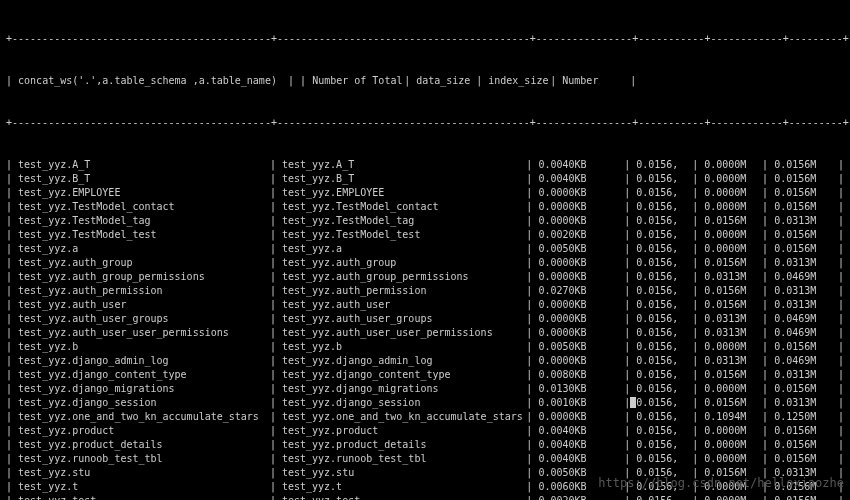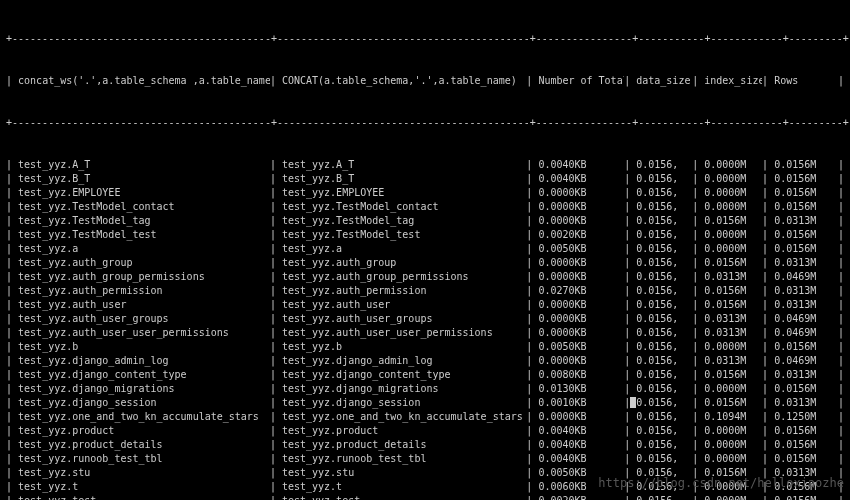--- a/index.html
+++ b/index.html
@@ -17,25 +17,25 @@
   .cursor{background:#ccc;color:#000}
   .wm{position:absolute;right:6px;bottom:8px;color:#555;font-size:12px}
 </style>
 </head>
 <body>
 
 <div class="term">
   <div class="sep">+-------------------------------------------+------------------------------------------+----------------+-----------+------------+---------+</div>
   <div class="row">
     <span class="pipe">| </span><span class="cell c1">concat_ws('.',a.table_schema ,a.table_name)</span>
-    <span class="pipe">| </span><span class="cell c2">CONCAT(a.table_schema,'.',a.table_name)</span>
+    <span class="pipe">| </span>
     <span class="pipe">| </span><span class="cell c3">Number of Total</span>
     <span class="pipe">| </span><span class="cell c4">data_size</span>
     <span class="pipe">| </span><span class="cell c5">index_size</span>
-    <span class="pipe">| </span><span class="cell c6">Rows</span>
+    <span class="pipe">| </span><span class="cell c6">Number</span>
     <span class="pipe"> |</span>
   </div>
   <div class="sep">+-------------------------------------------+------------------------------------------+----------------+-----------+------------+---------+</div>
   <div id="rows"><div class="row"><span class="pipe">| </span><span class="cell c1">test_yyz.A_T</span><span class="pipe">| </span><span class="cell c2">test_yyz.A_T</span><span class="pipe">| </span><span class="cell c3">0.0040KB</span><span class="pipe">| </span><span class="cell c4">0.0156,</span><span class="pipe">| </span><span class="cell c5">0.0000M</span><span class="pipe">| </span><span class="cell c6">0.0156M</span><span class="pipe"> |</span></div><div class="row"><span class="pipe">| </span><span class="cell c1">test_yyz.B_T</span><span class="pipe">| </span><span class="cell c2">test_yyz.B_T</span><span class="pipe">| </span><span class="cell c3">0.0040KB</span><span class="pipe">| </span><span class="cell c4">0.0156,</span><span class="pipe">| </span><span class="cell c5">0.0000M</span><span class="pipe">| </span><span class="cell c6">0.0156M</span><span class="pipe"> |</span></div><div class="row"><span class="pipe">| </span><span class="cell c1">test_yyz.EMPLOYEE</span><span class="pipe">| </span><span class="cell c2">test_yyz.EMPLOYEE</span><span class="pipe">| </span><span class="cell c3">0.0000KB</span><span class="pipe">| </span><span class="cell c4">0.0156,</span><span class="pipe">| </span><span class="cell c5">0.0000M</span><span class="pipe">| </span><span class="cell c6">0.0156M</span><span class="pipe"> |</span></div><div class="row"><span class="pipe">| </span><span class="cell c1">test_yyz.TestModel_contact</span><span class="pipe">| </span><span class="cell c2">test_yyz.TestModel_contact</span><span class="pipe">| </span><span class="cell c3">0.0000KB</span><span class="pipe">| </span><span class="cell c4">0.0156,</span><span class="pipe">| </span><span class="cell c5">0.0000M</span><span class="pipe">| </span><span class="cell c6">0.0156M</span><span class="pipe"> |</span></div><div class="row"><span class="pipe">| </span><span class="cell c1">test_yyz.TestModel_tag</span><span class="pipe">| </span><span class="cell c2">test_yyz.TestModel_tag</span><span class="pipe">| </span><span class="cell c3">0.0000KB</span><span class="pipe">| </span><span class="cell c4">0.0156,</span><span class="pipe">| </span><span class="cell c5">0.0156M</span><span class="pipe">| </span><span class="cell c6">0.0313M</span><span class="pipe"> |</span></div><div class="row"><span class="pipe">| </span><span class="cell c1">test_yyz.TestModel_test</span><span class="pipe">| </span><span class="cell c2">test_yyz.TestModel_test</span><span class="pipe">| </span><span class="cell c3">0.0020KB</span><span class="pipe">| </span><span class="cell c4">0.0156,</span><span class="pipe">| </span><span class="cell c5">0.0000M</span><span class="pipe">| </span><span class="cell c6">0.0156M</span><span class="pipe"> |</span></div><div class="row"><span class="pipe">| </span><span class="cell c1">test_yyz.a</span><span class="pipe">| </span><span class="cell c2">test_yyz.a</span><span class="pipe">| </span><span class="cell c3">0.0050KB</span><span class="pipe">| </span><span class="cell c4">0.0156,</span><span class="pipe">| </span><span class="cell c5">0.0000M</span><span class="pipe">| </span><span class="cell c6">0.0156M</span><span class="pipe"> |</span></div><div class="row"><span class="pipe">| </span><span class="cell c1">test_yyz.auth_group</span><span class="pipe">| </span><span class="cell c2">test_yyz.auth_group</span><span class="pipe">| </span><span class="cell c3">0.0000KB</span><span class="pipe">| </span><span class="cell c4">0.0156,</span><span class="pipe">| </span><span class="cell c5">0.0156M</span><span class="pipe">| </span><span class="cell c6">0.0313M</span><span class="pipe"> |</span></div><div class="row"><span class="pipe">| </span><span class="cell c1">test_yyz.auth_group_permissions</span><span class="pipe">| </span><span class="cell c2">test_yyz.auth_group_permissions</span><span class="pipe">| </span><span class="cell c3">0.0000KB</span><span class="pipe">| </span><span class="cell c4">0.0156,</span><span class="pipe">| </span><span class="cell c5">0.0313M</span><span class="pipe">| </span><span class="cell c6">0.0469M</span><span class="pipe"> |</span></div><div class="row"><span class="pipe">| </span><span class="cell c1">test_yyz.auth_permission</span><span class="pipe">| </span><span class="cell c2">test_yyz.auth_permission</span><span class="pipe">| </span><span class="cell c3">0.0270KB</span><span class="pipe">| </span><span class="cell c4">0.0156,</span><span class="pipe">| </span><span class="cell c5">0.0156M</span><span class="pipe">| </span><span class="cell c6">0.0313M</span><span class="pipe"> |</span></div><div class="row"><span class="pipe">| </span><span class="cell c1">test_yyz.auth_user</span><span class="pipe">| </span><span class="cell c2">test_yyz.auth_user</span><span class="pipe">| </span><span class="cell c3">0.0000KB</span><span class="pipe">| </span><span class="cell c4">0.0156,</span><span class="pipe">| </span><span class="cell c5">0.0156M</span><span class="pipe">| </span><span class="cell c6">0.0313M</span><span class="pipe"> |</span></div><div class="row"><span class="pipe">| </span><span class="cell c1">test_yyz.auth_user_groups</span><span class="pipe">| </span><span class="cell c2">test_yyz.auth_user_groups</span><span class="pipe">| </span><span class="cell c3">0.0000KB</span><span class="pipe">| </span><span class="cell c4">0.0156,</span><span class="pipe">| </span><span class="cell c5">0.0313M</span><span class="pipe">| </span><span class="cell c6">0.0469M</span><span class="pipe"> |</span></div><div class="row"><span class="pipe">| </span><span class="cell c1">test_yyz.auth_user_user_permissions</span><span class="pipe">| </span><span class="cell c2">test_yyz.auth_user_user_permissions</span><span class="pipe">| </span><span class="cell c3">0.0000KB</span><span class="pipe">| </span><span class="cell c4">0.0156,</span><span class="pipe">| </span><span class="cell c5">0.0313M</span><span class="pipe">| </span><span class="cell c6">0.0469M</span><span class="pipe"> |</span></div><div class="row"><span class="pipe">| </span><span class="cell c1">test_yyz.b</span><span class="pipe">| </span><span class="cell c2">test_yyz.b</span><span class="pipe">| </span><span class="cell c3">0.0050KB</span><span class="pipe">| </span><span class="cell c4">0.0156,</span><span class="pipe">| </span><span class="cell c5">0.0000M</span><span class="pipe">| </span><span class="cell c6">0.0156M</span><span class="pipe"> |</span></div><div class="row"><span class="pipe">| </span><span class="cell c1">test_yyz.django_admin_log</span><span class="pipe">| </span><span class="cell c2">test_yyz.django_admin_log</span><span class="pipe">| </span><span class="cell c3">0.0000KB</span><span class="pipe">| </span><span class="cell c4">0.0156,</span><span class="pipe">| </span><span class="cell c5">0.0313M</span><span class="pipe">| </span><span class="cell c6">0.0469M</span><span class="pipe"> |</span></div><div class="row"><span class="pipe">| </span><span class="cell c1">test_yyz.django_content_type</span><span class="pipe">| </span><span class="cell c2">test_yyz.django_content_type</span><span class="pipe">| </span><span class="cell c3">0.0080KB</span><span class="pipe">| </span><span class="cell c4">0.0156,</span><span class="pipe">| </span><span class="cell c5">0.0156M</span><span class="pipe">| </span><span class="cell c6">0.0313M</span><span class="pipe"> |</span></div><div class="row"><span class="pipe">| </span><span class="cell c1">test_yyz.django_migrations</span><span class="pipe">| </span><span class="cell c2">test_yyz.django_migrations</span><span class="pipe">| </span><span class="cell c3">0.0130KB</span><span class="pipe">| </span><span class="cell c4">0.0156,</span><span class="pipe">| </span><span class="cell c5">0.0000M</span><span class="pipe">| </span><span class="cell c6">0.0156M</span><span class="pipe"> |</span></div><div class="row"><span class="pipe">| </span><span class="cell c1">test_yyz.django_session</span><span class="pipe">| </span><span class="cell c2">test_yyz.django_session</span><span class="pipe">| </span><span class="cell c3">0.0010KB</span><span class="pipe">|<span class="cursor"> </span></span><span class="cell c4">0.0156,</span><span class="pipe">| </span><span class="cell c5">0.0156M</span><span class="pipe">| </span><span class="cell c6">0.0313M</span><span class="pipe"> |</span></div><div class="row"><span class="pipe">| </span><span class="cell c1">test_yyz.one_and_two_kn_accumulate_stars</span><span class="pipe">| </span><span class="cell c2">test_yyz.one_and_two_kn_accumulate_stars</span><span class="pipe">| </span><span class="cell c3">0.0000KB</span><span class="pipe">| </span><span class="cell c4">0.0156,</span><span class="pipe">| </span><span class="cell c5">0.1094M</span><span class="pipe">| </span><span class="cell c6">0.1250M</span><span class="pipe"> |</span></div><div class="row"><span class="pipe">| </span><span class="cell c1">test_yyz.product</span><span class="pipe">| </span><span class="cell c2">test_yyz.product</span><span class="pipe">| </span><span class="cell c3">0.0040KB</span><span class="pipe">| </span><span class="cell c4">0.0156,</span><span class="pipe">| </span><span class="cell c5">0.0000M</span><span class="pipe">| </span><span class="cell c6">0.0156M</span><span class="pipe"> |</span></div><div class="row"><span class="pipe">| </span><span class="cell c1">test_yyz.product_details</span><span class="pipe">| </span><span class="cell c2">test_yyz.product_details</span><span class="pipe">| </span><span class="cell c3">0.0040KB</span><span class="pipe">| </span><span class="cell c4">0.0156,</span><span class="pipe">| </span><span class="cell c5">0.0000M</span><span class="pipe">| </span><span class="cell c6">0.0156M</span><span class="pipe"> |</span></div><div class="row"><span class="pipe">| </span><span class="cell c1">test_yyz.runoob_test_tbl</span><span class="pipe">| </span><span class="cell c2">test_yyz.runoob_test_tbl</span><span class="pipe">| </span><span class="cell c3">0.0040KB</span><span class="pipe">| </span><span class="cell c4">0.0156,</span><span class="pipe">| </span><span class="cell c5">0.0000M</span><span class="pipe">| </span><span class="cell c6">0.0156M</span><span class="pipe"> |</span></div><div class="row"><span class="pipe">| </span><span class="cell c1">test_yyz.stu</span><span class="pipe">| </span><span class="cell c2">test_yyz.stu</span><span class="pipe">| </span><span class="cell c3">0.0050KB</span><span class="pipe">| </span><span class="cell c4">0.0156,</span><span class="pipe">| </span><span class="cell c5">0.0156M</span><span class="pipe">| </span><span class="cell c6">0.0313M</span><span class="pipe"> |</span></div><div class="row"><span class="pipe">| </span><span class="cell c1">test_yyz.t</span><span class="pipe">| </span><span class="cell c2">test_yyz.t</span><span class="pipe">| </span><span class="cell c3">0.0060KB</span><span class="pipe">| </span><span class="cell c4">0.0156,</span><span class="pipe">| </span><span class="cell c5">0.0000M</span><span class="pipe">| </span><span class="cell c6">0.0156M</span><span class="pipe"> |</span></div><div class="row"><span class="pipe">| </span><span class="cell c1">test_yyz.test</span><span class="pipe">| </span><span class="cell c2">test_yyz.test</span><span class="pipe">| </span><span class="cell c3">0.0020KB</span><span class="pipe">| </span><span class="cell c4">0.0156,</span><span class="pipe">| </span><span class="cell c5">0.0000M</span><span class="pipe">| </span><span class="cell c6">0.0156M</span><span class="pipe"> |</span></div></div>
   
   
 </div>
 <div class="wm">https://blog.csdn.net/helloxiaozhe</div>
 
 </body></html>

